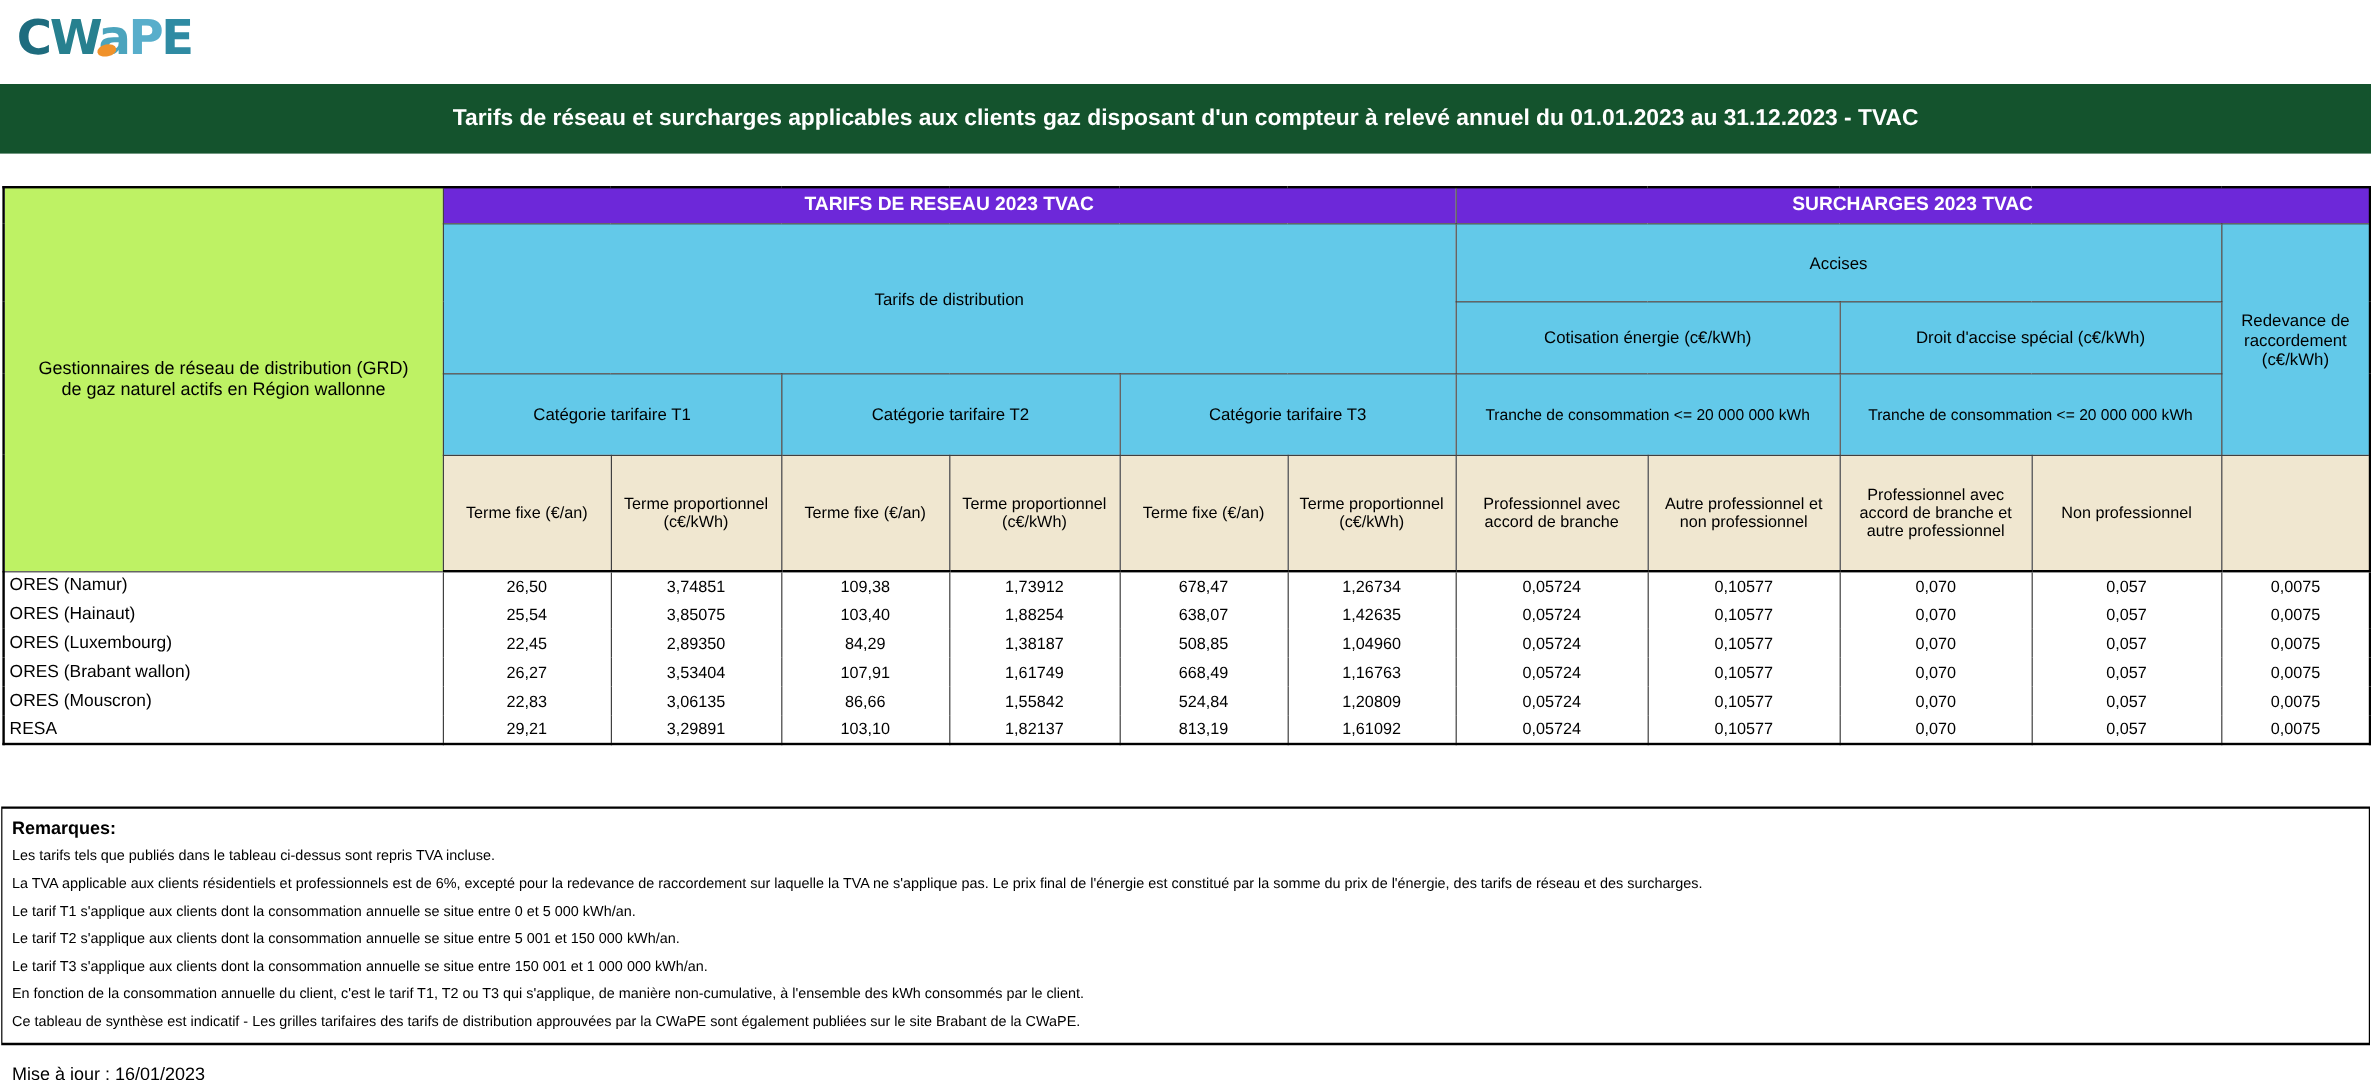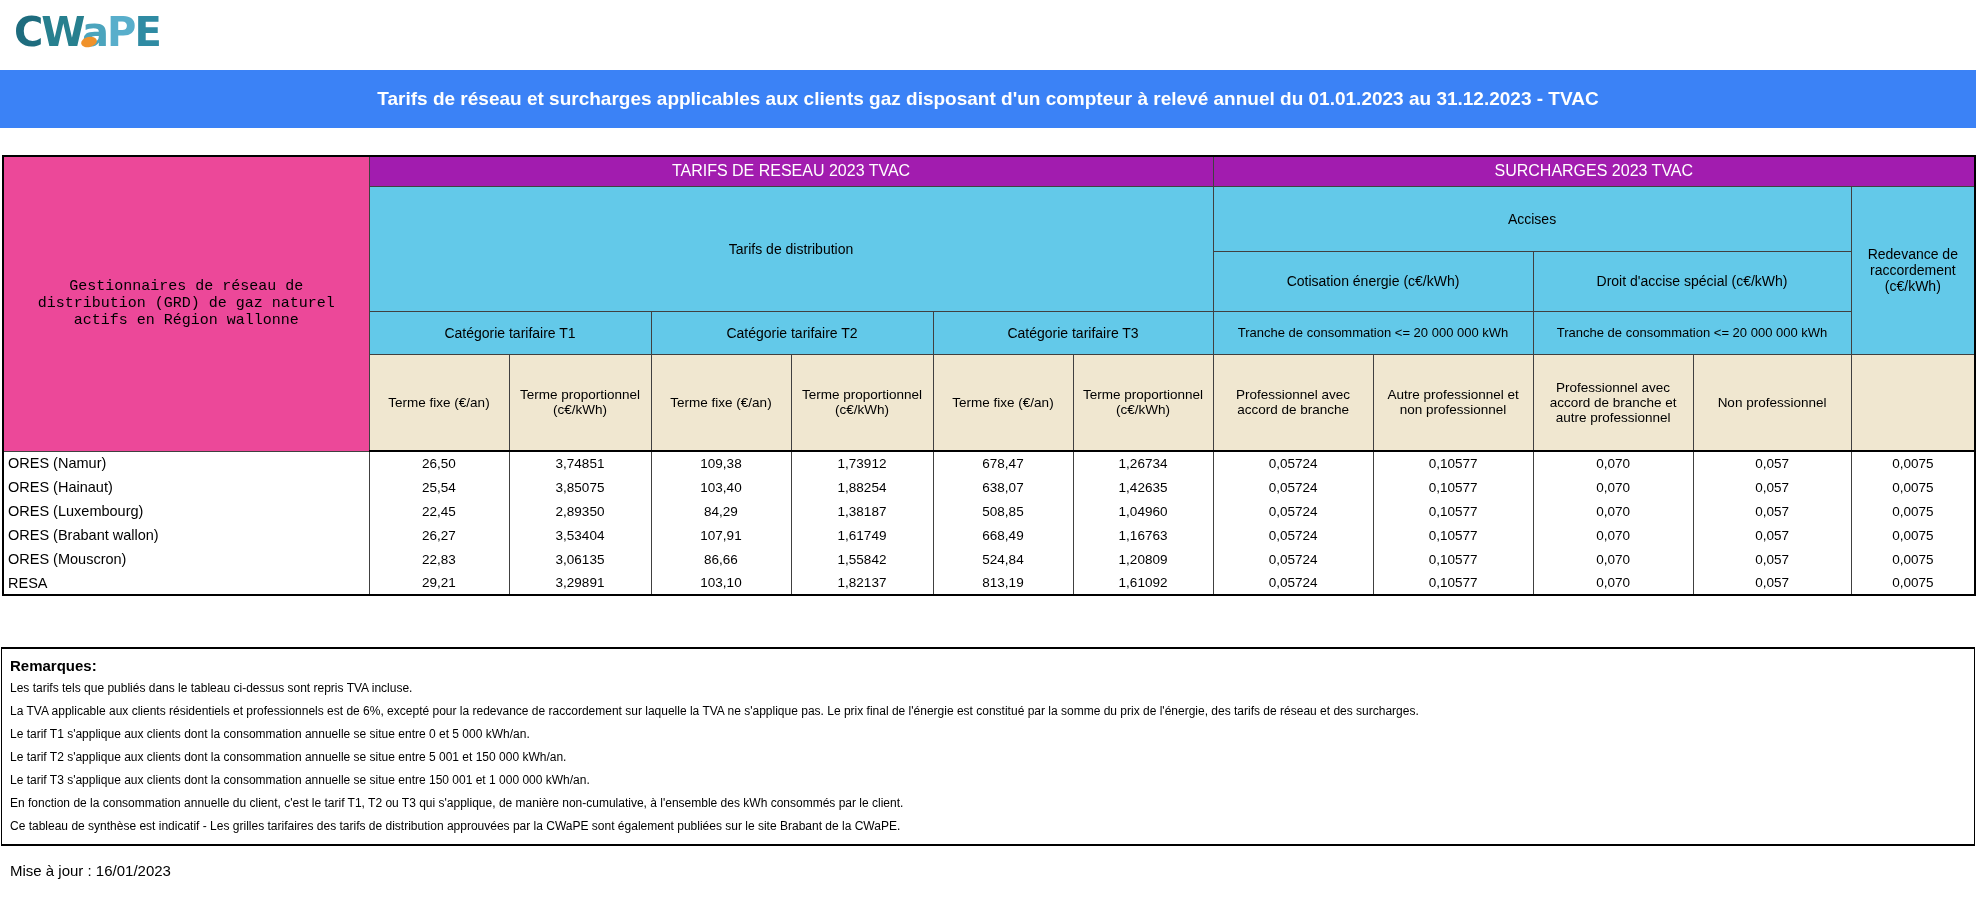--- a/index.html
+++ b/index.html
@@ -34,21 +34,21 @@
     width: 16px; height: 10px;
     background: #f0922b;
     border-radius: 50%;
     transform: rotate(-12deg);
   }
 
   
   .banner {
     margin-top: 8px;
     height: 58px;
-    background: #3b82f6;
+    background: #14532d;
     color: #fff;
     display: flex;
     align-items: center;
     justify-content: center;
     font-size: 19px;
     font-weight: bold;
   }
 
   
   table.tariff {
@@ -58,37 +58,36 @@
     width: 1972px;
     border: 2px solid #000;
   }
   table.tariff td {
     border: 1px solid #404040;
     text-align: center;
     vertical-align: middle;
     overflow: hidden;
   }
   td.corner {
-    background: #ec4899;
+    background: #bef264;
     font-size: 15px;
     padding: 0 18px;
-    font-family: Liberation Mono, monospace;
   }
   td.orange {
-    background: #a21caf;
+    background: #6d28d9;
     color: #fff;
-    font-weight: normal;
+    font-weight: bold;
     font-size: 16px;
     height: 30px;
   }
   td.blue { background: #63c9e9; font-size: 14px; }
   td.beige { background: #f0e7d0; font-size: 13.5px; padding: 0 6px; }
   tr.r-accises td { height: 65px; }
   tr.r-cotis td { height: 60px; }
-  tr.r-categ td { height: 43px; }
+  tr.r-categ td { height: 68px; }
   tr.r-beige td { height: 97px; }
   td.tranche { font-size: 13px; }
   td.sep { border-left: 3px double #000; }
   tr.r-beige td { border-bottom: 2px solid #000; }
   tbody.rows td {
     height: 24px;
     font-size: 13.5px;
     background: #fff;
     border-top: none;
     border-bottom: none;

